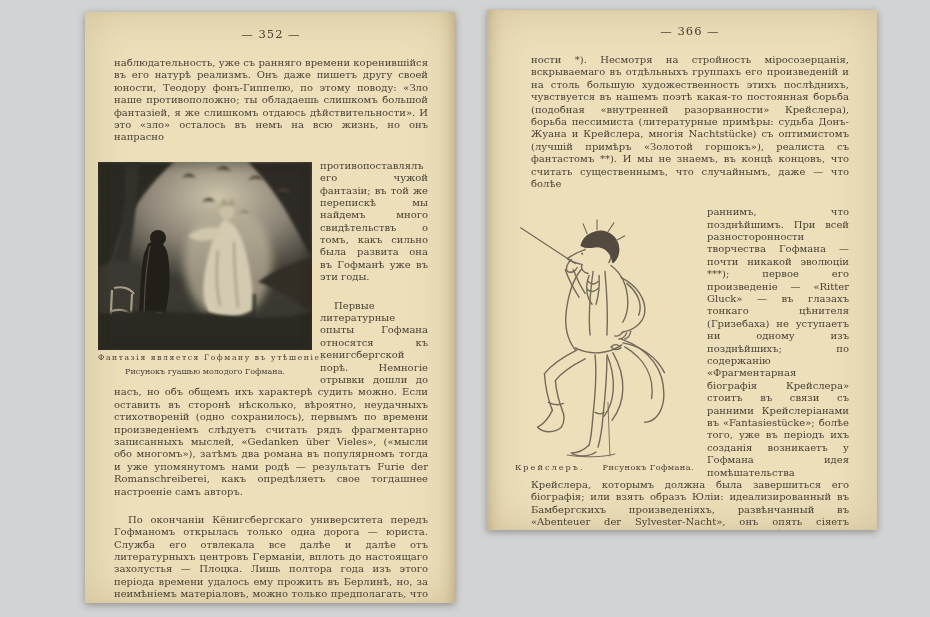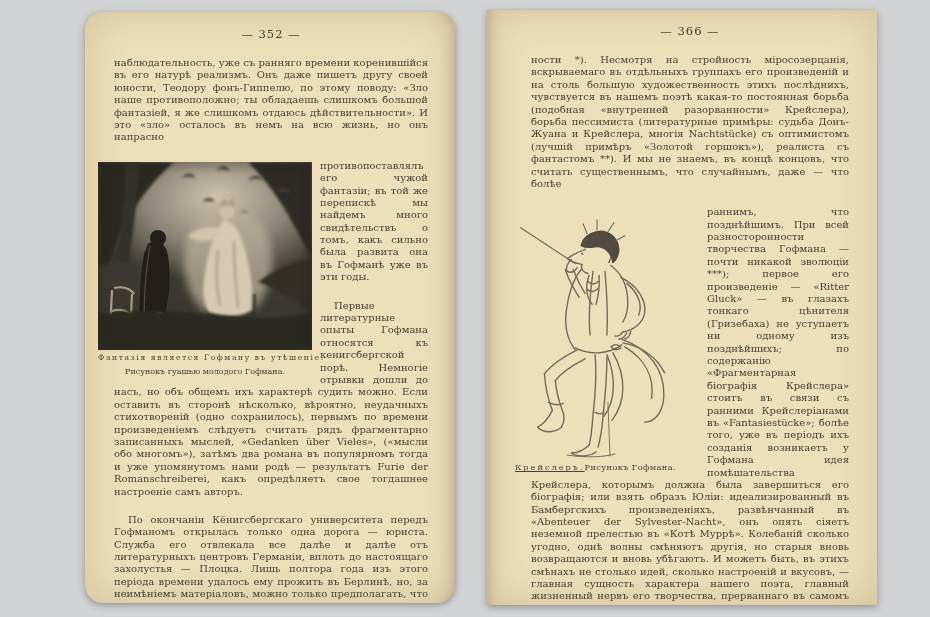--- a/index.html
+++ b/index.html
@@ -10,22 +10,22 @@
   }
   .page{
     position:absolute;
     background:#ecdfba;
     box-shadow:0 2px 7px rgba(40,35,20,.38), inset 0 0 46px rgba(125,100,55,.22);
     overflow:hidden;
     color:#463e31;
   }
   .page-left{left:85px;top:12px;width:370px;height:591px;
     box-shadow:0 2px 7px rgba(40,35,20,.38), inset 0 0 46px rgba(125,100,55,.22),
-               inset -10px 0 14px -9px rgba(90,70,40,.30);border-radius:18px;}
-  .page-right{left:487px;top:10px;width:390px;height:595px;
+               inset -10px 0 14px -9px rgba(90,70,40,.30);}
+  .page-right{left:487px;top:10px;width:390px;height:520px;
     box-shadow:0 2px 7px rgba(40,35,20,.38), inset 0 0 46px rgba(125,100,55,.22),
                inset 10px 0 14px -9px rgba(90,70,40,.30);}
   .inner-left{padding:15px 11px 0 13px;}
   .inner-right{padding:14px 12px 0 28px;}
 
   .page-number{
     text-align:center;font-size:11.5px;letter-spacing:1px;
     margin:0 0 12px 0;color:#4a4236;
   }
   .body-text p{
@@ -40,22 +40,22 @@
   .fig-gouache{width:214px;}
   .fig-gouache svg{display:block;width:214px;height:188px;background:#35332c;}
   .fig-sketch{width:184px;}
   .fig-sketch svg{display:block;width:172px;height:250px;}
 
   figcaption{font-family:"DejaVu Serif","Liberation Serif",serif;color:#4a4236;}
   .cap-center{text-align:center;margin-top:3px;}
   .cap-line1{display:block;font-size:7.6px;letter-spacing:1.6px;white-space:nowrap;}
   .cap-line2{display:block;font-size:8px;margin-top:5px;}
   .cap-sketch{font-size:8.2px;margin-top:4px;text-align:left;}
-  .cap-name{letter-spacing:2px;text-decoration:underline;}
-  .cap-credit{margin-left:0;letter-spacing:.4px;}
+  .cap-name{letter-spacing:2px;}
+  .cap-credit{margin-left:18px;letter-spacing:.4px;}
 
   .section-divider{
     width:88px;border-top:1px solid #8b8271;margin:14px auto 10px auto;height:0;
   }
   .footnote-rule{width:64px;border-top:1px solid #9a9180;margin:0 0 5px 0;height:0;}
   .footnotes p{
     margin:0;font-size:8.4px;line-height:1.32;text-align:justify;
     text-indent:13px;color:#4f4739;
   }
 </style>

